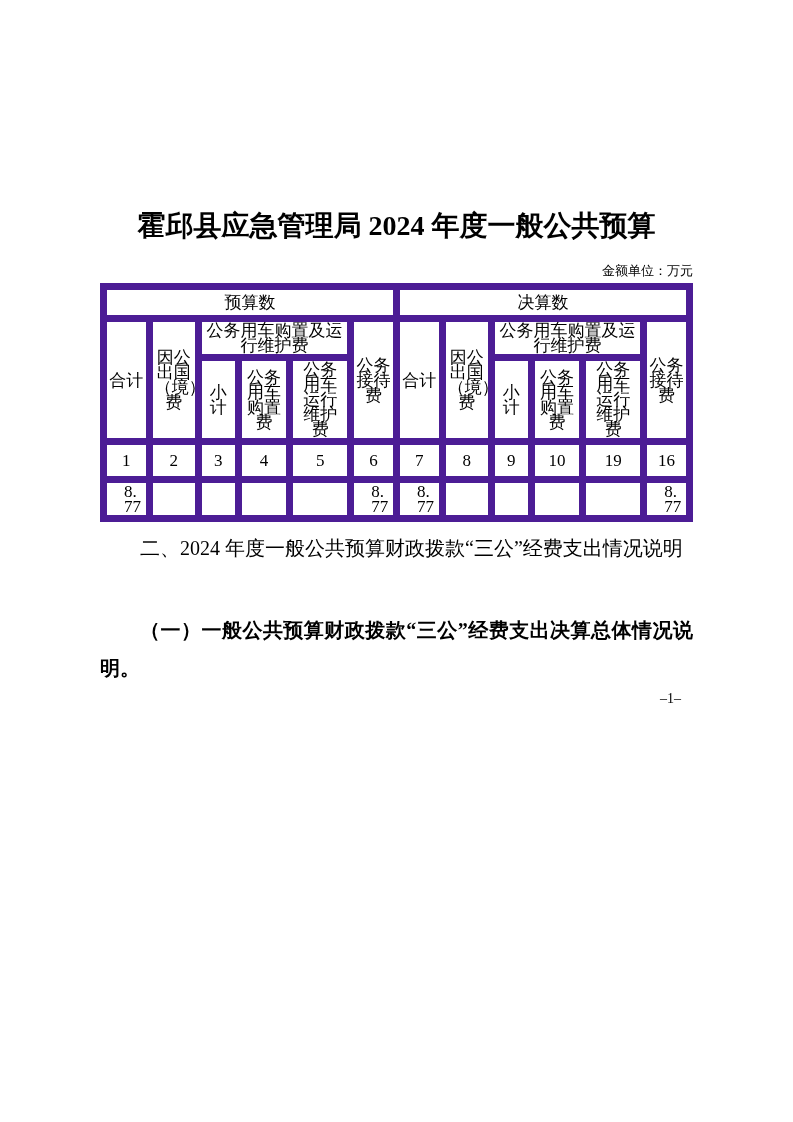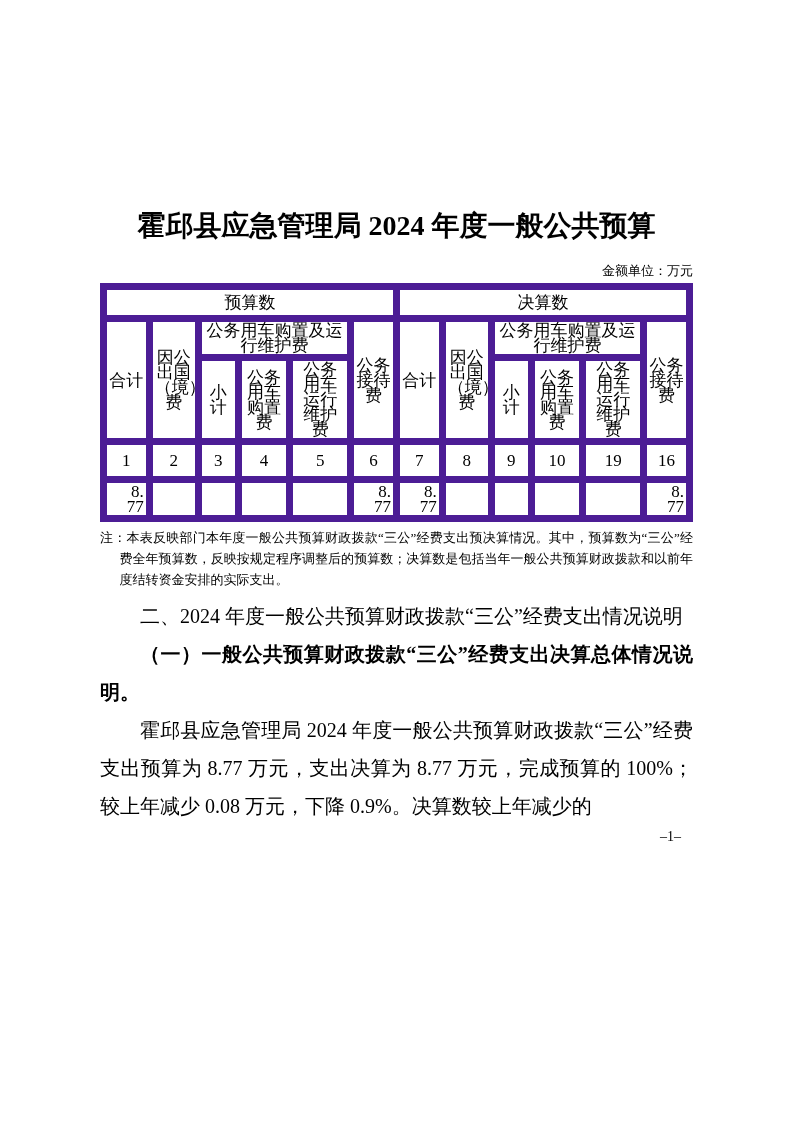--- a/index.html
+++ b/index.html
@@ -17,20 +17,21 @@
     border-radius: 20px;
   }
   .doc-title { text-align: center; font-weight: bold; font-size: 28px; }
   .title-line { line-height: 52px; }
   p { margin: 0; }
   .body-para {
     font-size: 20px;
     line-height: 38px;
     text-align: justify;
     text-indent: 2em;
+    margin-top: 44px;
   }
   .section1 { margin-top: 70px; }
   .section2 { margin-top: 7px; }
   .bold { font-weight: bold; }
   .unit-line {
     font-size: 13px;
     text-align: right;
     margin-top: 10px;
     margin-bottom: 3px;
   }
@@ -46,21 +47,21 @@
     text-align: center;
     vertical-align: middle;
     padding: 1px 2px;
     word-break: break-all;
   }
   tr.r-group { height: 32px; }
   tr.r-head1 { height: 28px; }
   tr.r-head2 { height: 54px; }
   tr.r-nums  { height: 38px; }
   tr.r-data  { height: 30px; }
-  tr.r-data td { text-align: right; padding-left: 17px; }
+  tr.r-data td { text-align: left; padding-left: 17px; }
   .note {
     font-size: 13px;
     line-height: 21px;
     text-align: justify;
     padding-left: 1.5em;
     text-indent: -1.5em;
     margin-top: 5px;
   }
   .page-number {
     font-size: 14px;
@@ -143,23 +144,21 @@
         <td>8.77</td>
         <td></td>
         <td></td>
         <td></td>
         <td></td>
         <td>8.77</td>
       </tr>
     </tbody>
   </table>
 
-  <p class="note">注：本表反映部门本年度一般公共预算财政拨款“三公”经费支出预决算情况。其中，预算数为“三公”经费全年预算数，反映按规定程序调整后的预算数；决算数是包括当年一般公共预算财政拨款和以前年度结转资金安排的实际支出。</p>
 
   <p class="body-para section2">二、2024 年度一般公共预算财政拨款“三公”经费支出情况说明</p>
 
   <p class="body-para bold">（一）一般公共预算财政拨款“三公”经费支出决算总体情况说明。</p>
 
-  <p class="body-para">霍邱县应急管理局 2024 年度一般公共预算财政拨款“三公”经费支出预算为 8.77 万元，支出决算为 8.77 万元，完成预算的 100%；较上年减少 0.08 万元，下降 0.9%。决算数较上年减少的</p>
 
   <div class="page-number">–1–</div>
 
 </div>
 
 </body></html>

